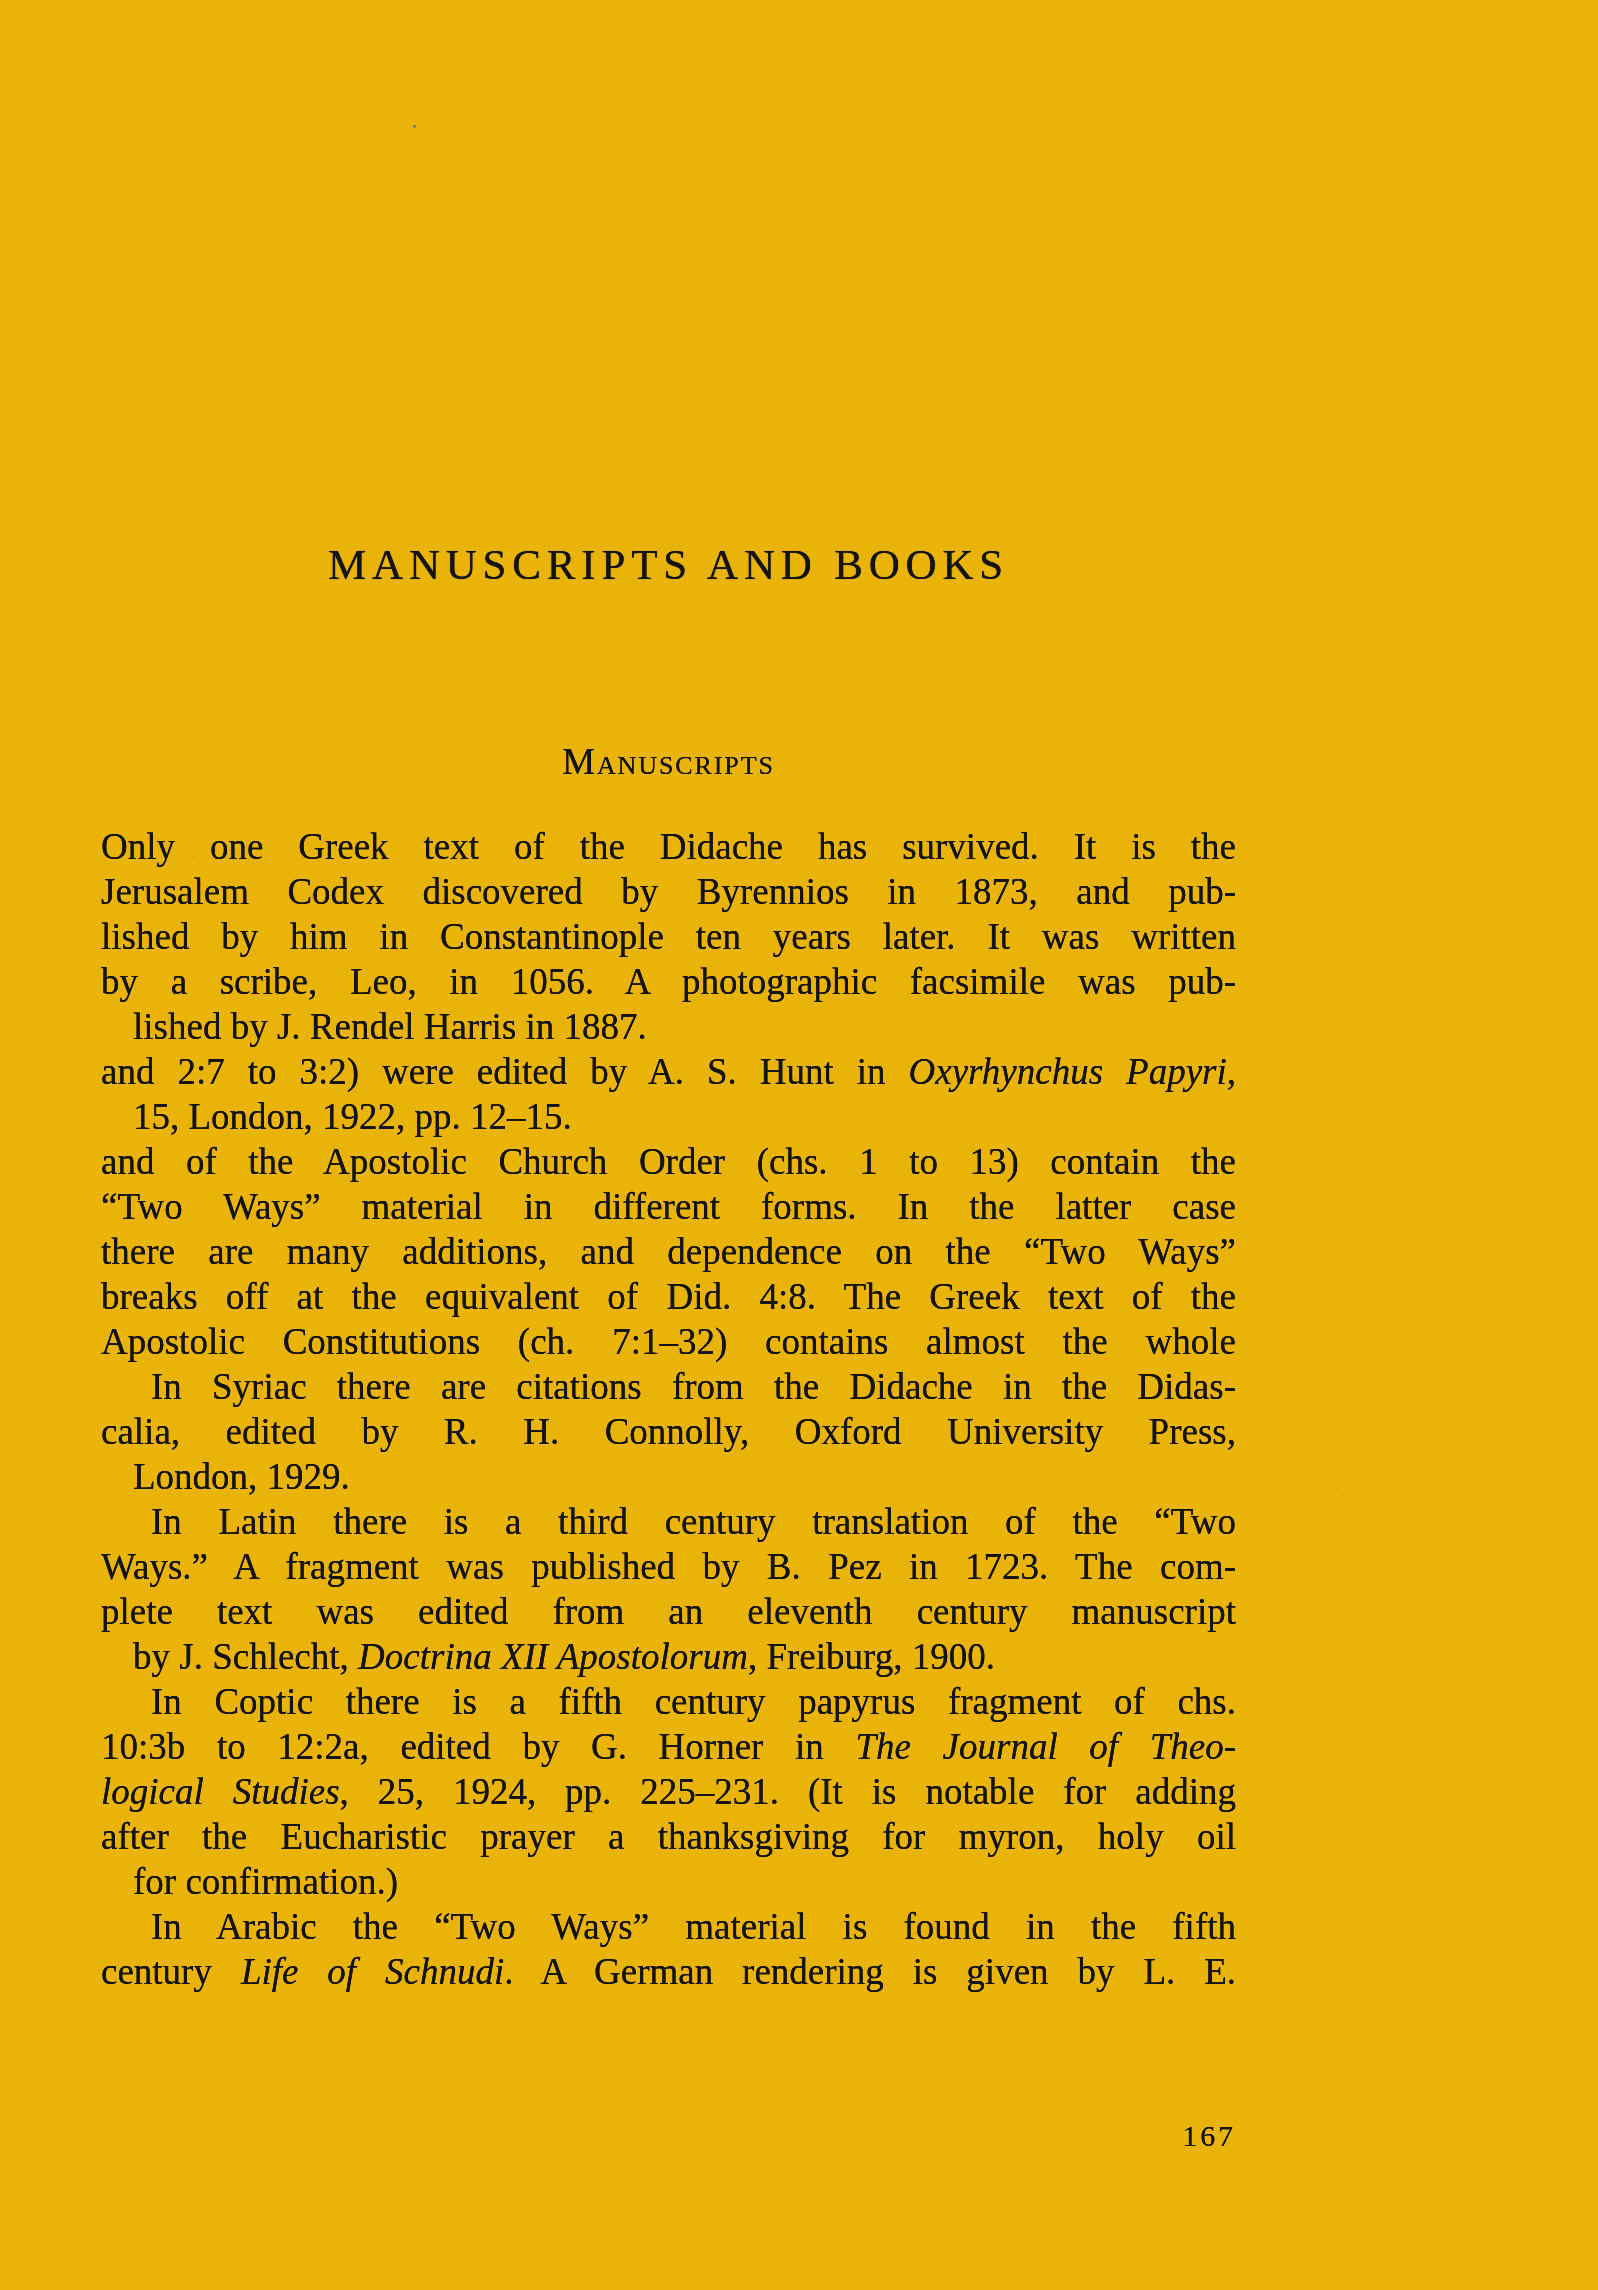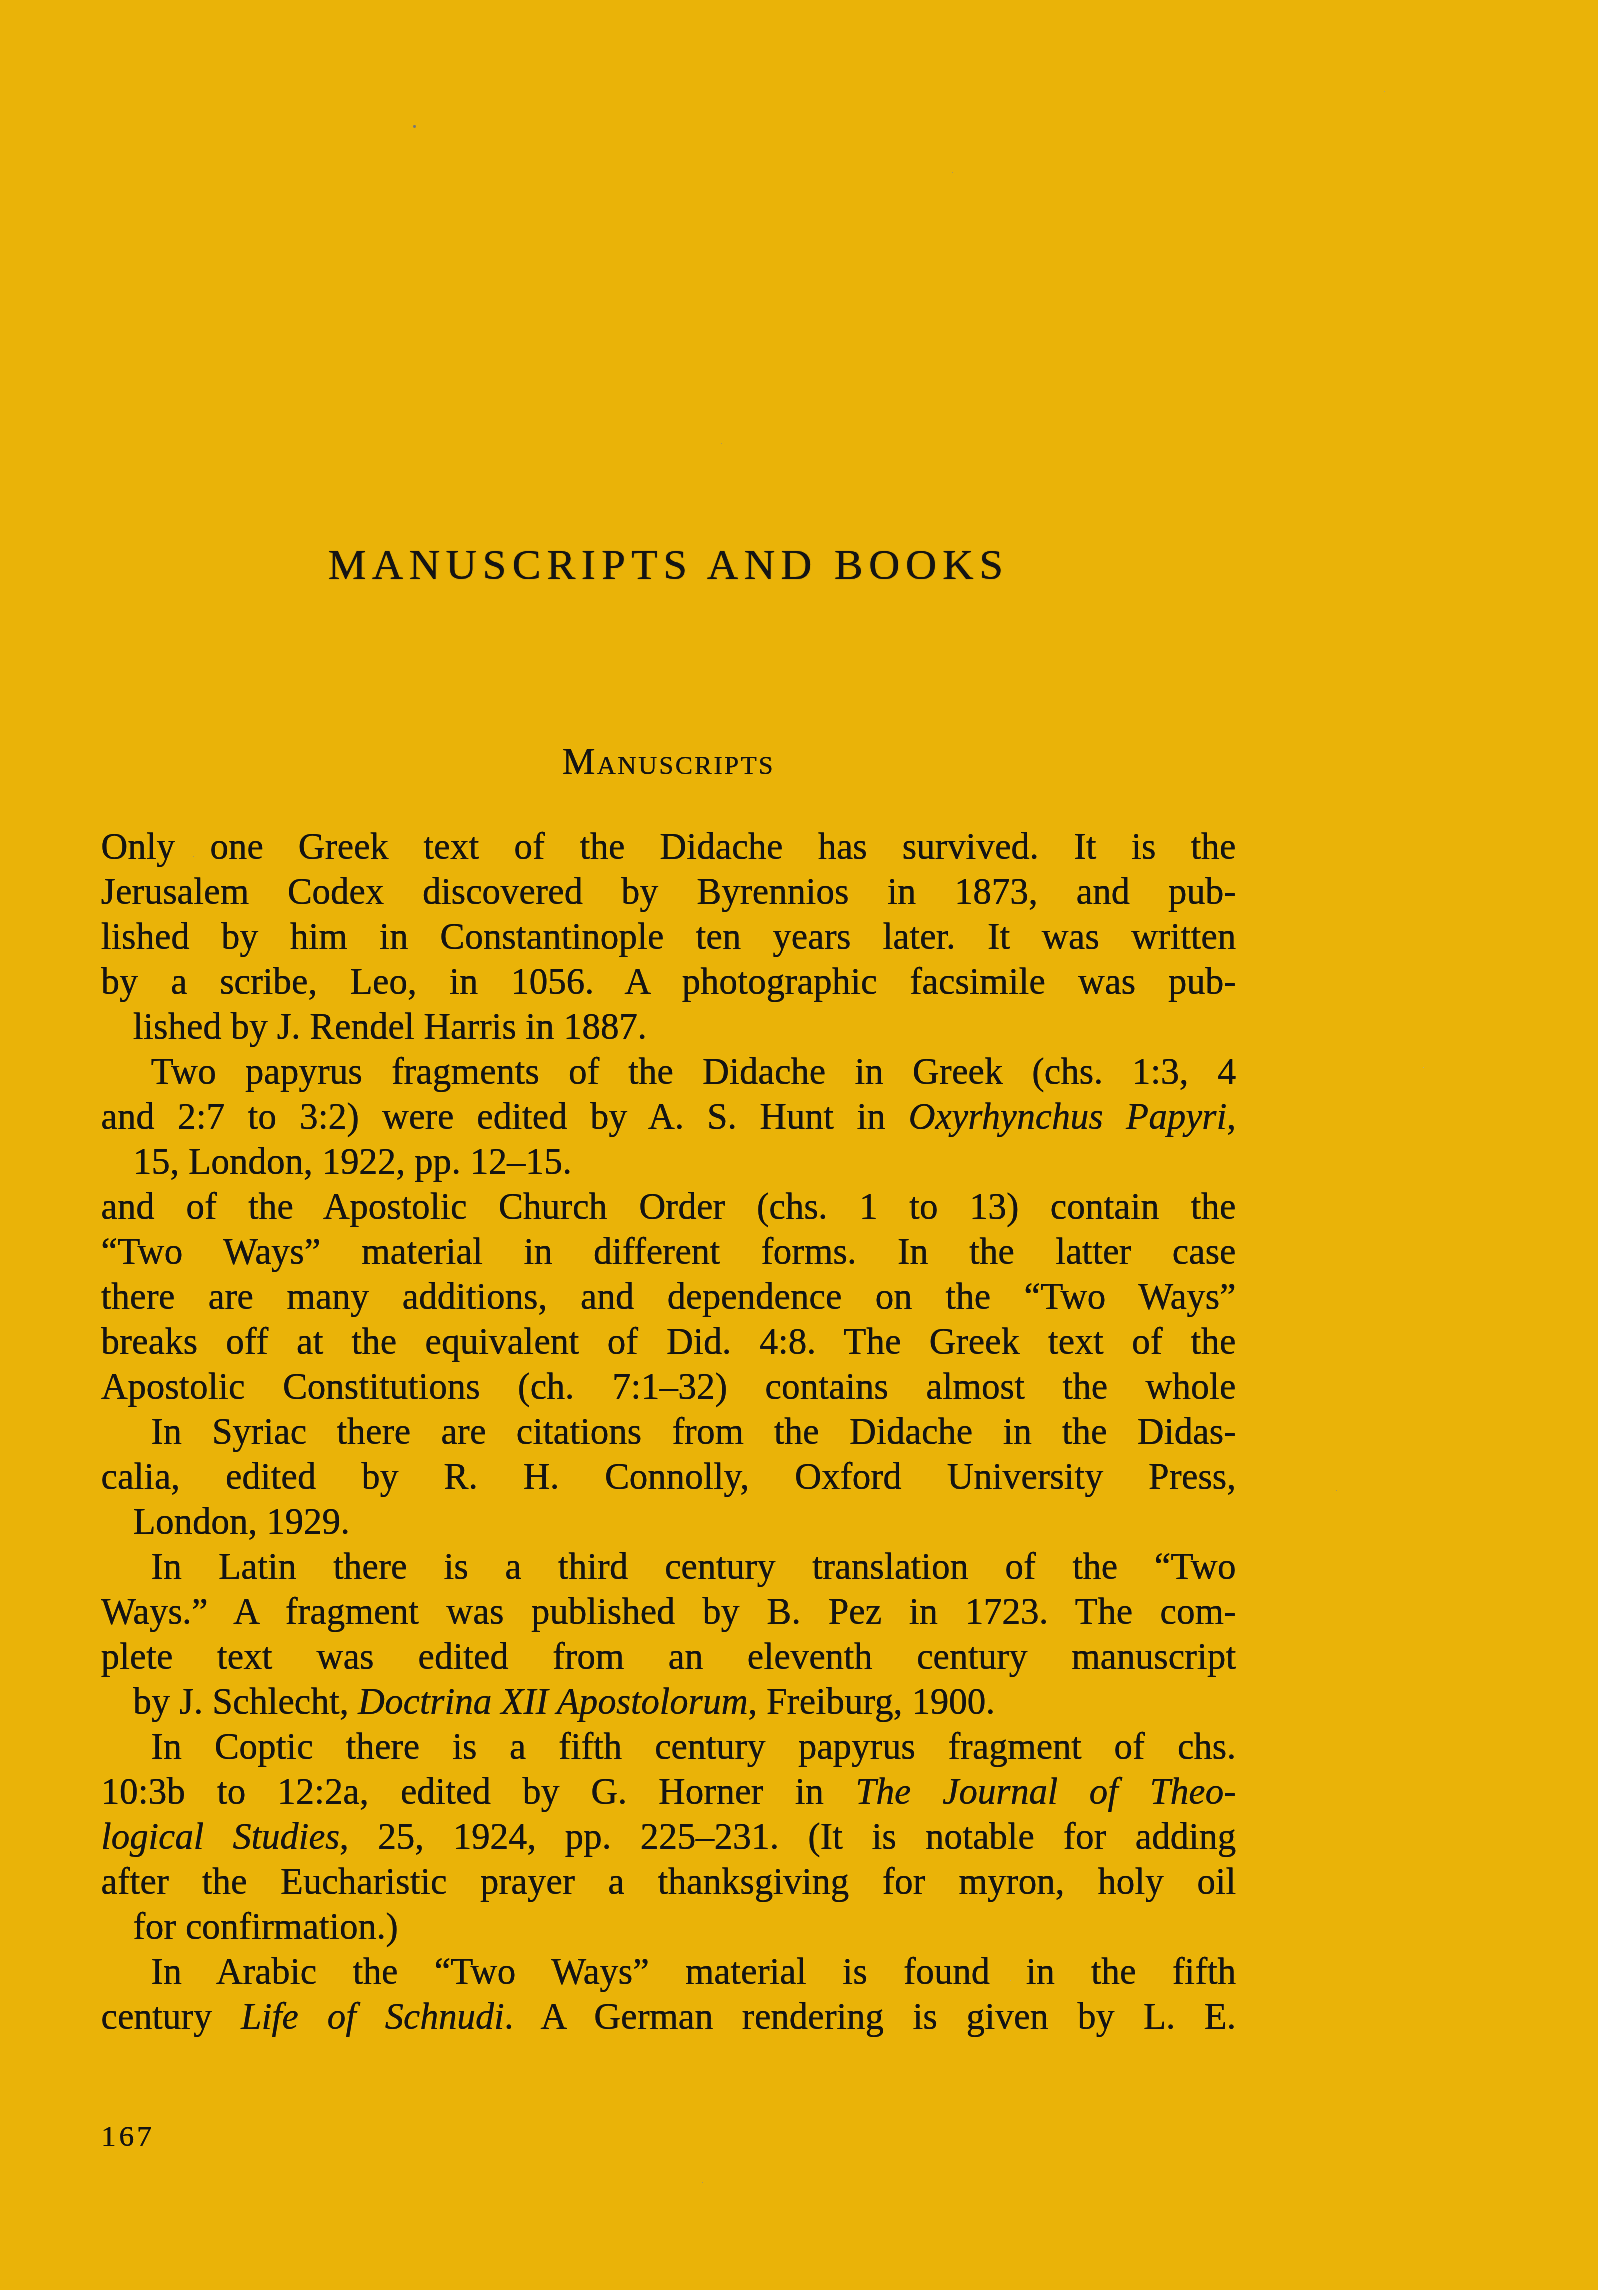--- a/index.html
+++ b/index.html
@@ -51,21 +51,21 @@
     text-align-last: justify;
   }
   .line.last { text-align-last: left; margin-left: 32px; }
   .line.indent { text-indent: 50px; }
   .it { font-style: italic; }
   .page-number {
     position: absolute;
     top: 2119px;
     left: 101px;
     width: 1135px;
-    text-align: left;
+    text-align: right;
     font-size: 30px;
     letter-spacing: 2.9px;
     text-shadow: 0 0 0.5px #000;
   }
   
   .speckles {
     position: absolute;
     inset: 0;
     pointer-events: none;
   }
@@ -104,21 +104,20 @@
 
   <div class="body-text">
       <div class="paragraph">
         <div class="line"><span>Only one Greek text of the Didache has survived. It is the</span></div>
         <div class="line"><span>Jerusalem Codex discovered by Byrennios in 1873, and pub-</span></div>
         <div class="line"><span>lished by him in Constantinople ten years later. It was written</span></div>
         <div class="line"><span>by a scribe, Leo, in 1056. A photographic facsimile was pub-</span></div>
         <div class="line last"><span>lished by J. Rendel Harris in 1887.</span></div>
       </div>
       <div class="paragraph">
-        <div class="line indent"><span>Two papyrus fragments of the Didache in Greek (chs. 1:3, 4</span></div>
         <div class="line"><span>and 2:7 to 3:2) were edited by A. S. Hunt in </span><span class="it">Oxyrhynchus Papyri</span><span>,</span></div>
         <div class="line last"><span>15, London, 1922, pp. 12–15.</span></div>
       </div>
       <div class="paragraph">
         <div class="line"><span>and of the Apostolic Church Order (chs. 1 to 13) contain the</span></div>
         <div class="line"><span>“Two Ways” material in different forms. In the latter case</span></div>
         <div class="line"><span>there are many additions, and dependence on the “Two Ways”</span></div>
         <div class="line"><span>breaks off at the equivalent of Did. 4:8. The Greek text of the</span></div>
         <div class="line"><span>Apostolic Constitutions (ch. 7:1–32) contains almost the whole</span></div>
       </div>

